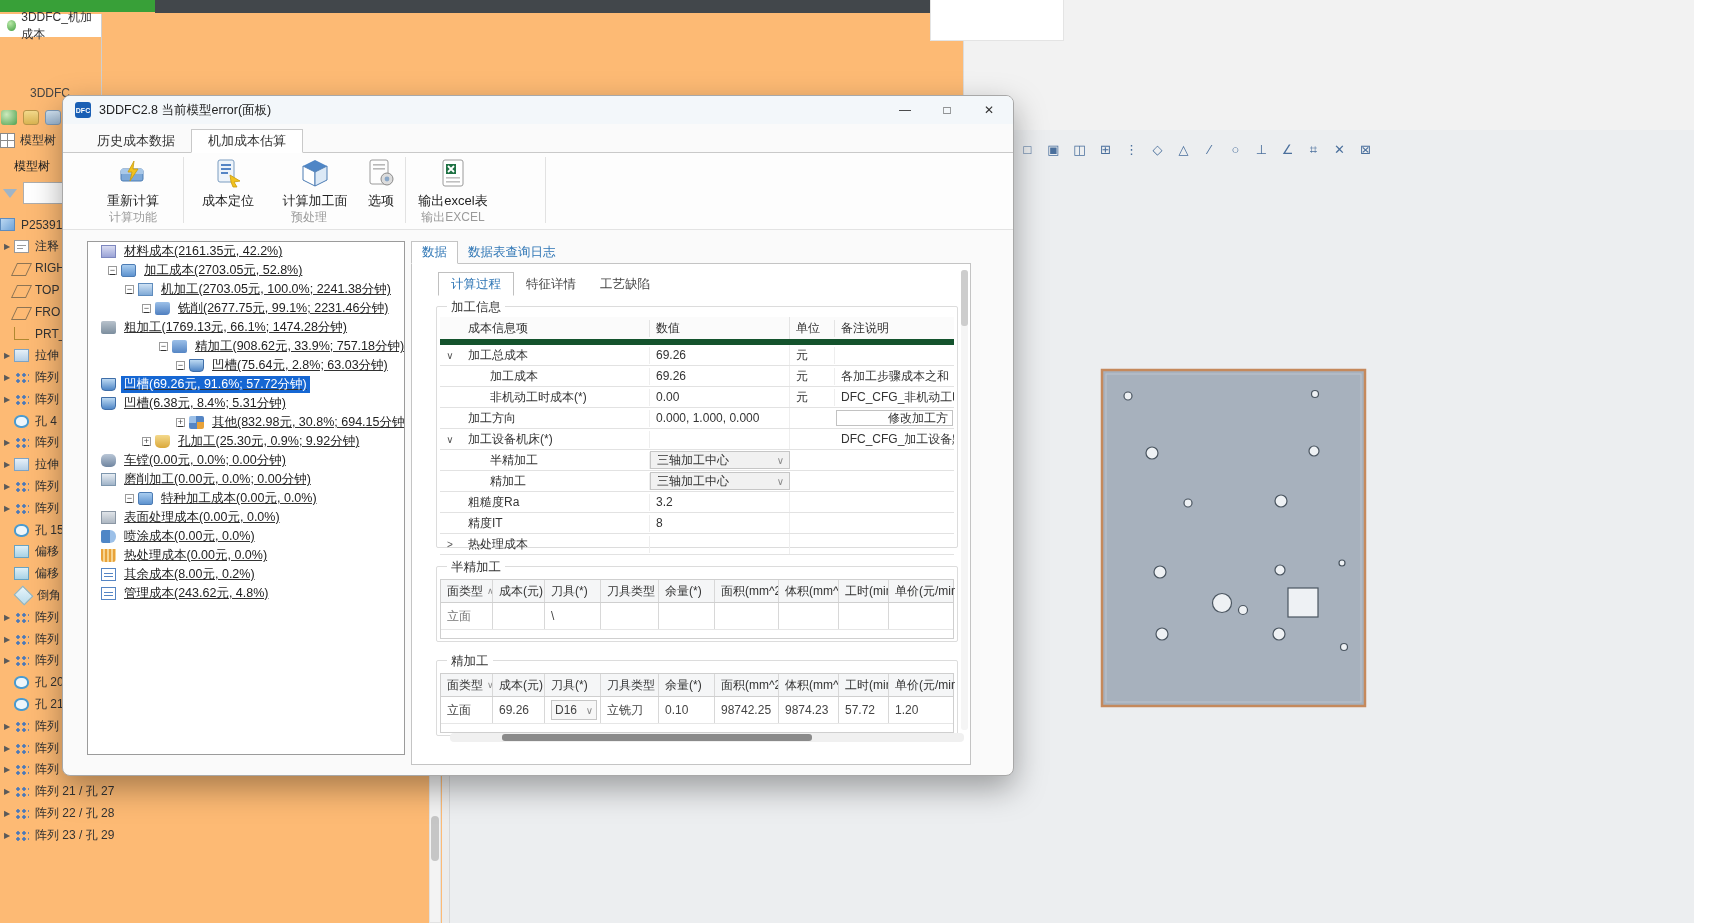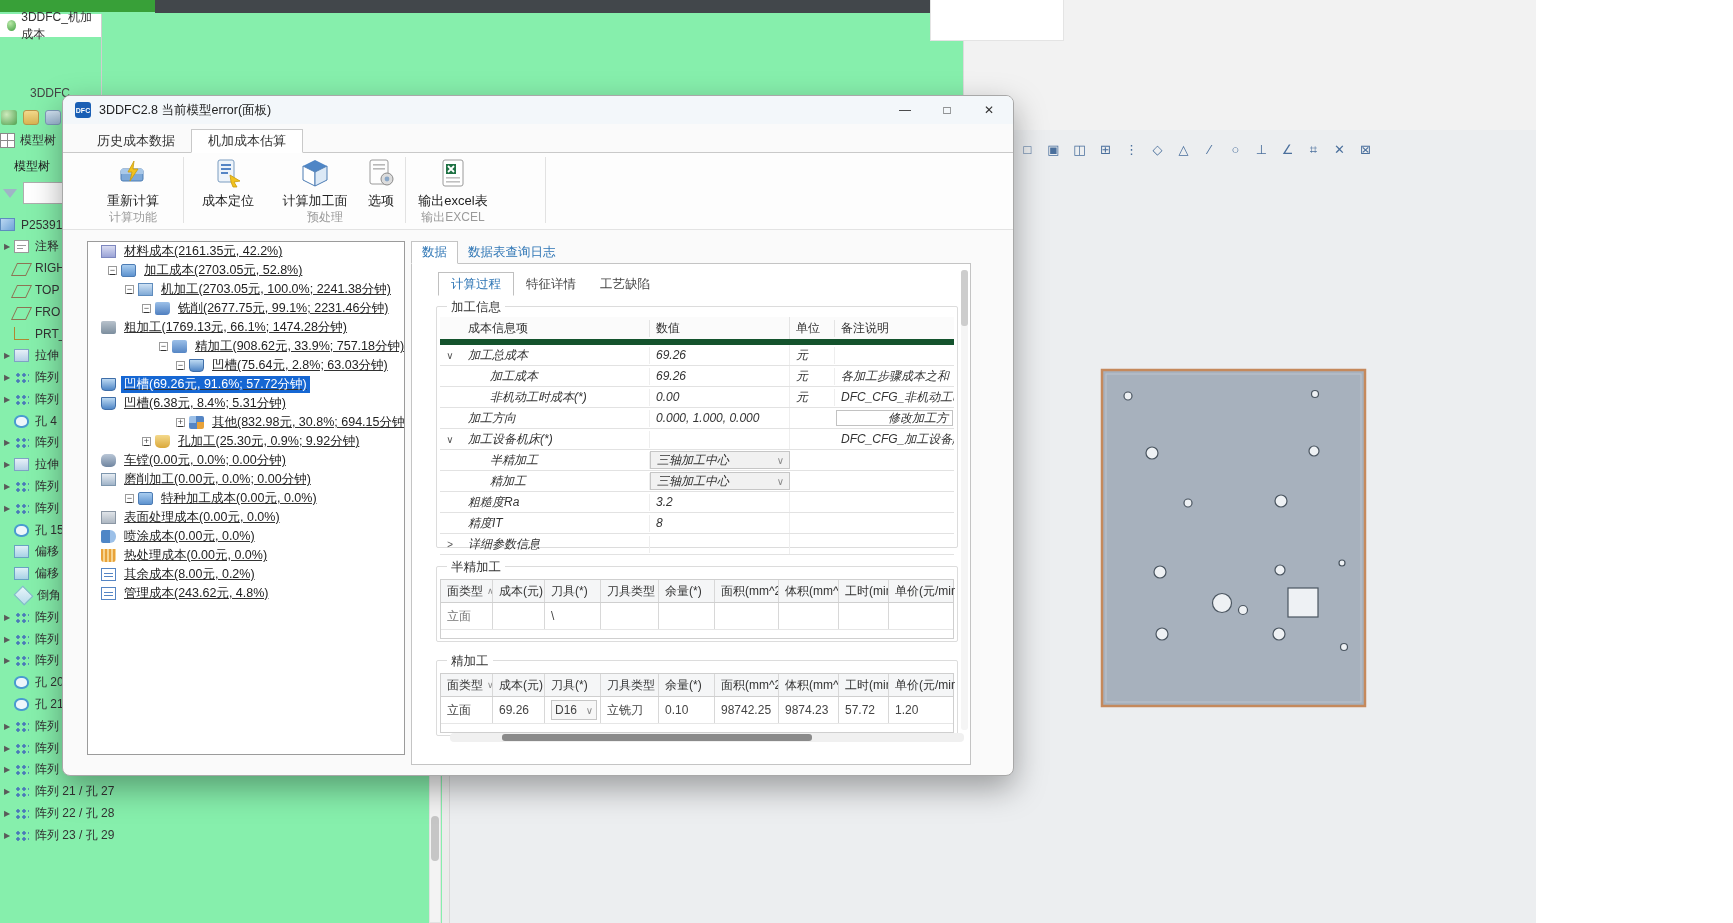--- a/index.html
+++ b/index.html
@@ -1,17 +1,17 @@
 <!DOCTYPE html>
 <html><head>
 <meta charset="utf-8">
 <style>
   html,body{margin:0;padding:0;}
   body{font-family:"Liberation Sans","DejaVu Sans",sans-serif;font-size:12px;color:#333;}
-  .screen{position:relative;width:1536px;height:923px;background:#86efac;overflow:hidden;}
+  .screen{position:relative;width:1694px;height:923px;background:#fdba74;overflow:hidden;}
 
   
   .bar-green{position:absolute;left:0;top:0;width:155px;height:12px;background:#38a038;}
   .bar-dark{position:absolute;left:155px;top:0;width:808px;height:13px;background:#42474b;}
   .top-white-box{position:absolute;left:930px;top:0;width:132px;height:40px;background:#ffffff;border:1px solid #e4e4e4;border-top:none;}
   .right-top{position:absolute;left:963px;top:0;width:770px;height:133px;background:#f2f2f2;border-left:1px solid #dcdcdc;}
   .graphics{position:absolute;left:445px;top:130px;width:1288px;height:793px;background:#eceef0;}
 
   
   .creo-tab{position:absolute;left:0;top:14px;width:101px;height:23px;background:#fff;display:flex;align-items:center;gap:5px;padding-left:7px;box-sizing:border-box;}
@@ -124,21 +124,21 @@
 
   .fieldset{position:absolute;left:24px;width:522px;border:1px solid #dcdcdc;border-radius:2px;box-sizing:border-box;background:#fff;}
   .fs-legend{position:absolute;top:-8px;left:10px;background:#fff;padding:0 4px;font-size:12.5px;color:#333;}
   .fs-info{top:42px;height:242px;}
   .fs-semi{top:302px;height:76px;}
   .fs-fin{top:396px;height:76px;}
 
   .mi-table{position:absolute;left:3px;top:10px;right:3px;}
   .mi-head,.mirow{display:flex;align-items:center;border-bottom:1px solid #e2e2e2;}
   .mi-head{height:22px;background:#fbfbfb;border-bottom:6px solid #14532d;color:#333;}
-  .mirow{height:20px;font-style:italic;}
+  .mirow{height:20px;}
   .mi-exp{width:20px;flex:0 0 20px;text-align:center;color:#555;font-size:10px;}
   .expd .mi-exp::before{content:"∨";}
   .expr .mi-exp::before{content:">";}
   .mi-label{width:190px;flex:0 0 190px;padding-left:8px;box-sizing:border-box;border-right:1px solid #eee;overflow:hidden;white-space:nowrap;}
   .ind1 .mi-label{padding-left:30px;}
   .mi-value{width:140px;flex:0 0 140px;padding-left:6px;box-sizing:border-box;border-right:1px solid #eee;overflow:hidden;white-space:nowrap;display:flex;align-items:center;height:100%;position:relative;}
   .mi-unit{width:45px;flex:0 0 45px;padding-left:6px;box-sizing:border-box;border-right:1px solid #eee;}
   .mi-remark{flex:1;padding-left:6px;overflow:hidden;white-space:nowrap;height:100%;display:flex;align-items:center;box-sizing:border-box;}
   .mi-head .mi-label,.mi-head .mi-value,.mi-head .mi-unit{border-right:1px solid #e4e4e4;}
   .dd .mi-value{background:#f1f1f1;border:1px solid #c6c6c6;height:18px;margin:1px 2px 1px 0;}
@@ -491,21 +491,21 @@
             <path d="M11 9 L17 15 M17 9 L11 15" stroke="#ffffff" stroke-width="1.8"></path>
             <rect x="9" y="20" width="14" height="1.6" fill="#c0c0c0"></rect>
             <rect x="9" y="24" width="14" height="1.6" fill="#c0c0c0"></rect>
           </svg>
         <span class="rb-label">输出excel表</span>
       </div>
       <div class="rb-sep" style="left:120px;"></div>
       <div class="rb-sep" style="left:342px;"></div>
       <div class="rb-sep" style="left:482px;"></div>
       <div class="rb-group" style="left:20px;width:100px;">计算功能</div>
-      <div class="rb-group" style="left:202px;width:120px;">预处理</div>
+      <div class="rb-group" style="left:186px;width:120px;">预处理</div>
       <div class="rb-group" style="left:346px;width:88px;">输出EXCEL</div>
     </div>
 
     <div class="cost-panel">
       <div>
 
           <div class="crow lvl1">
             <span class="tbox"></span>
             <span class="cic ic-material"></span>
             <span class="clab">材料成本(2161.35元, 42.2%)</span>
@@ -748,21 +748,21 @@
                   <span>8</span>
                 </span>
                 <span class="mi-unit"></span>
                 <span class="mi-remark">
                   <span></span>
                 </span>
               </div>
 
               <div class="mirow expr">
                 <span class="mi-exp"></span>
-                <span class="mi-label">详细参数信息</span>
+                <span class="mi-label">热处理成本</span>
                 <span class="mi-value">
                   <span></span>
                 </span>
                 <span class="mi-unit"></span>
                 <span class="mi-remark">
                   <span></span>
                 </span>
               </div>
             </div>
         </div>

